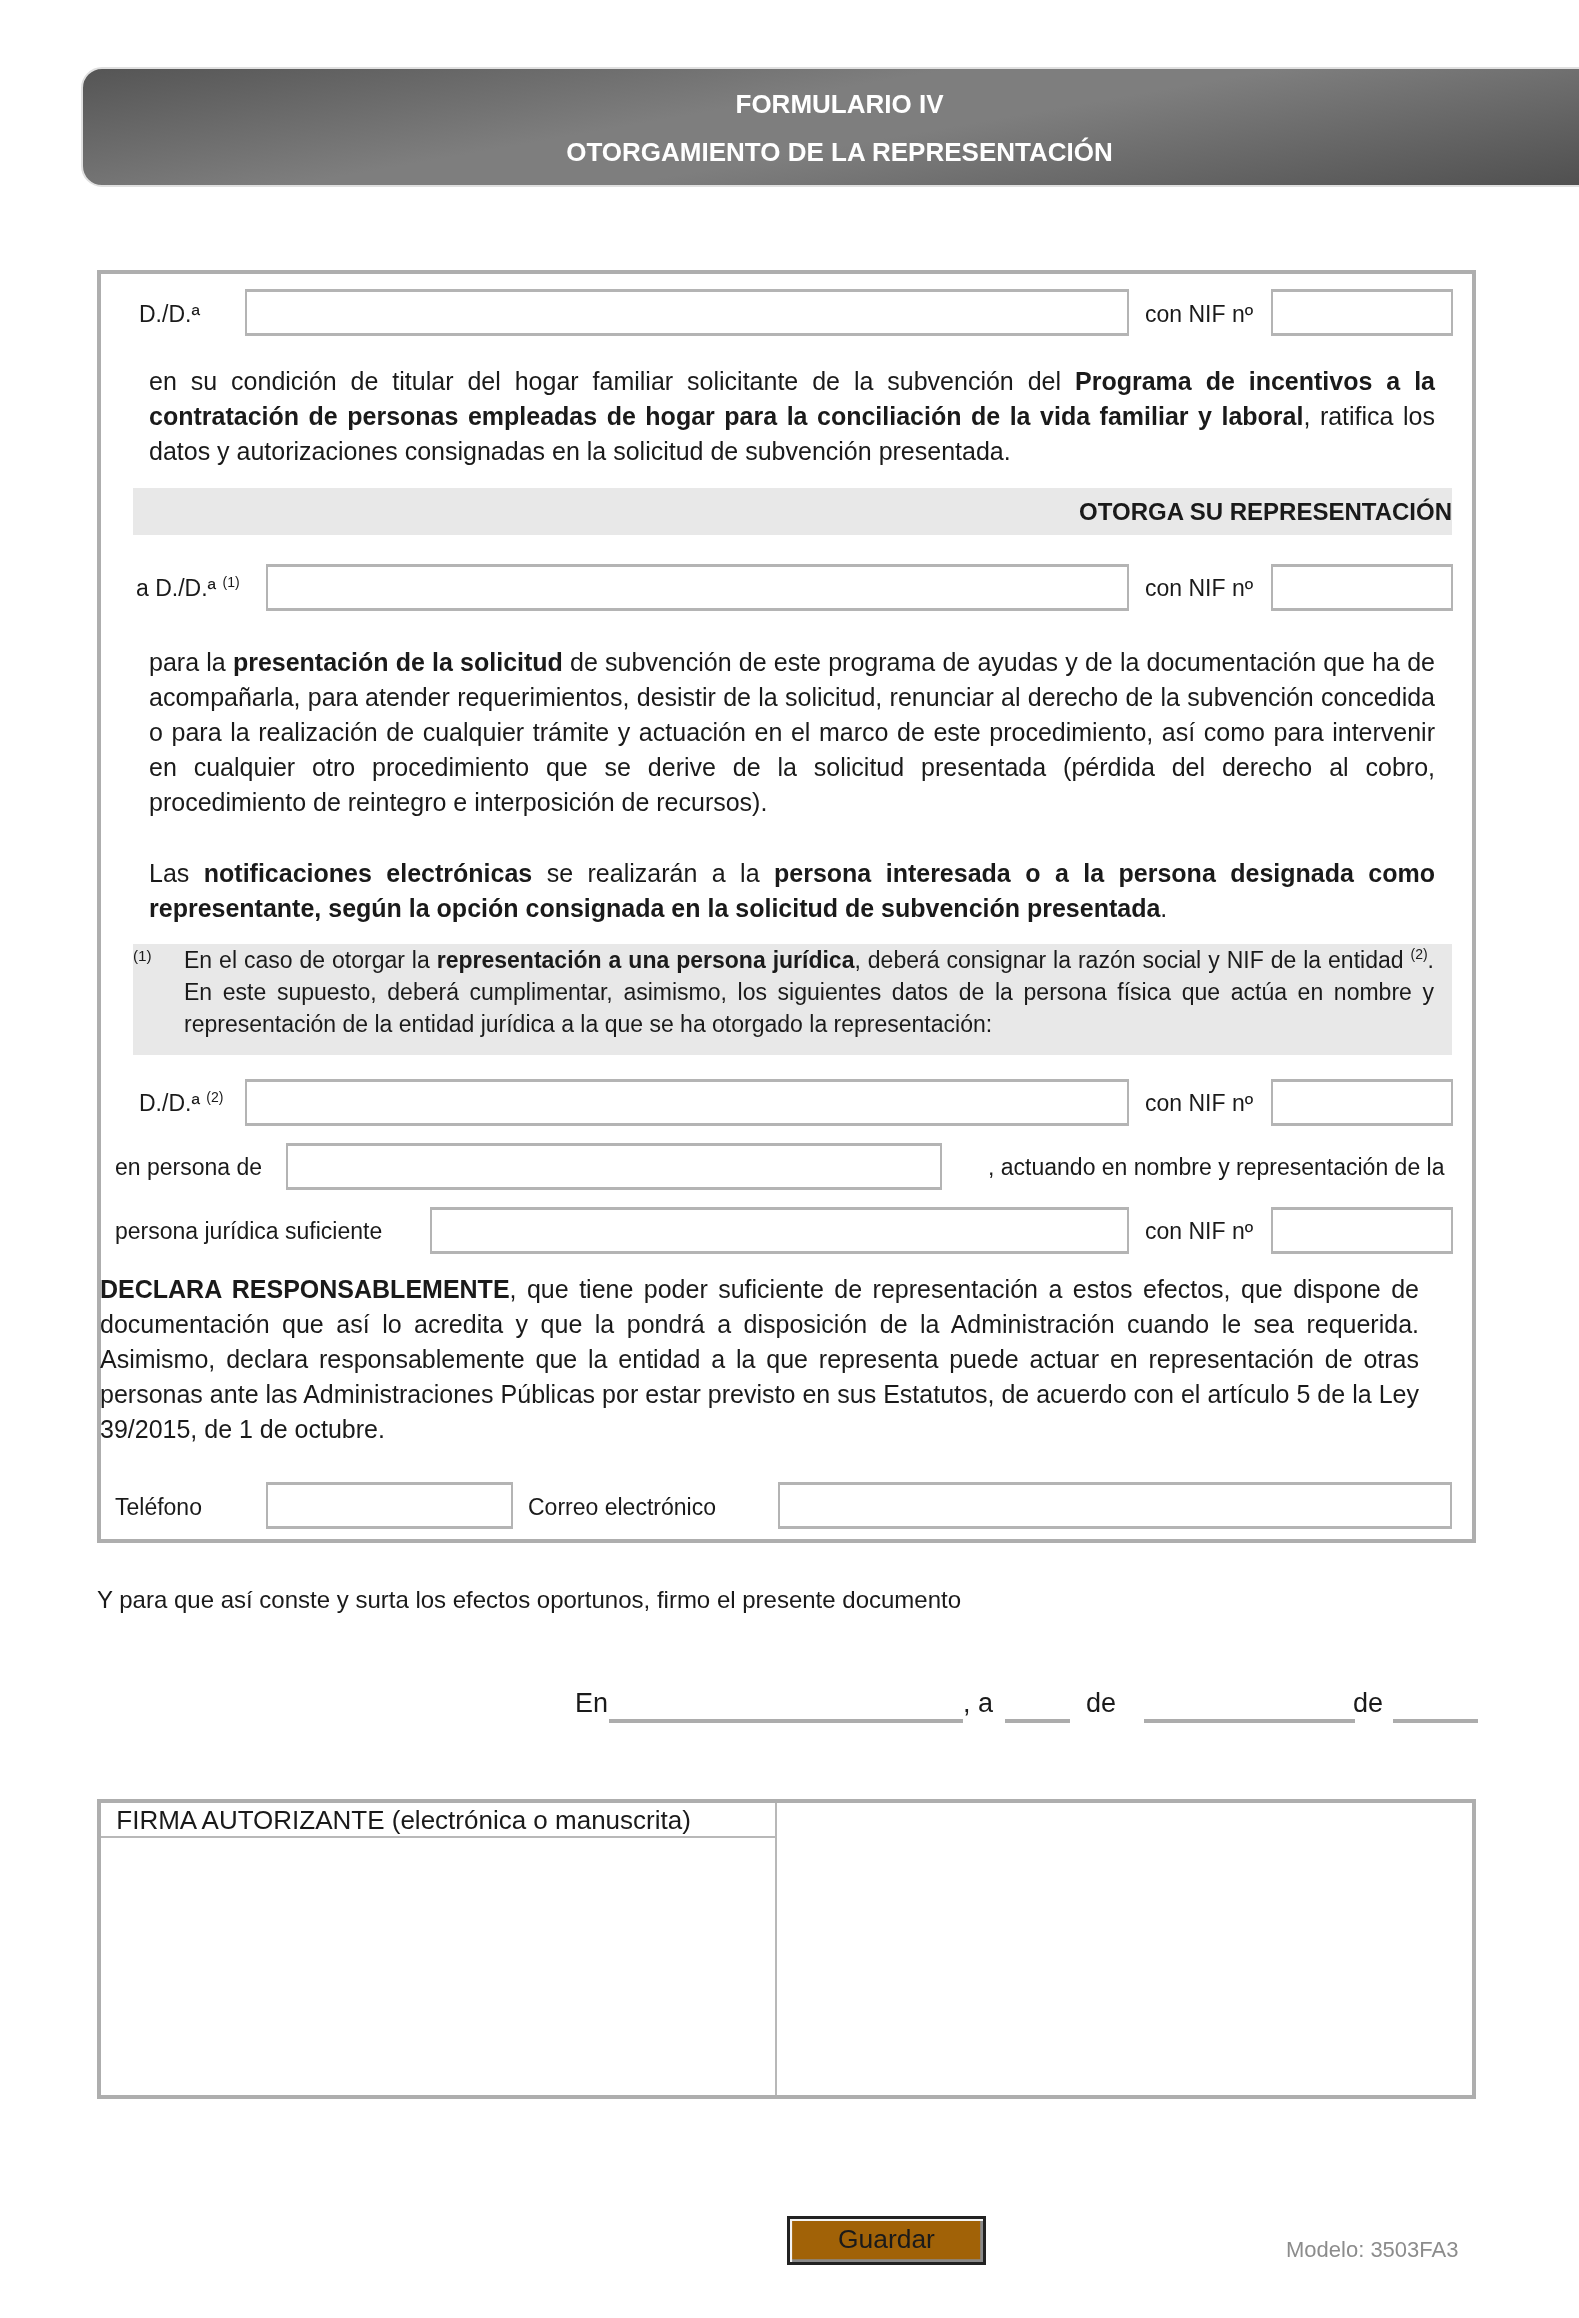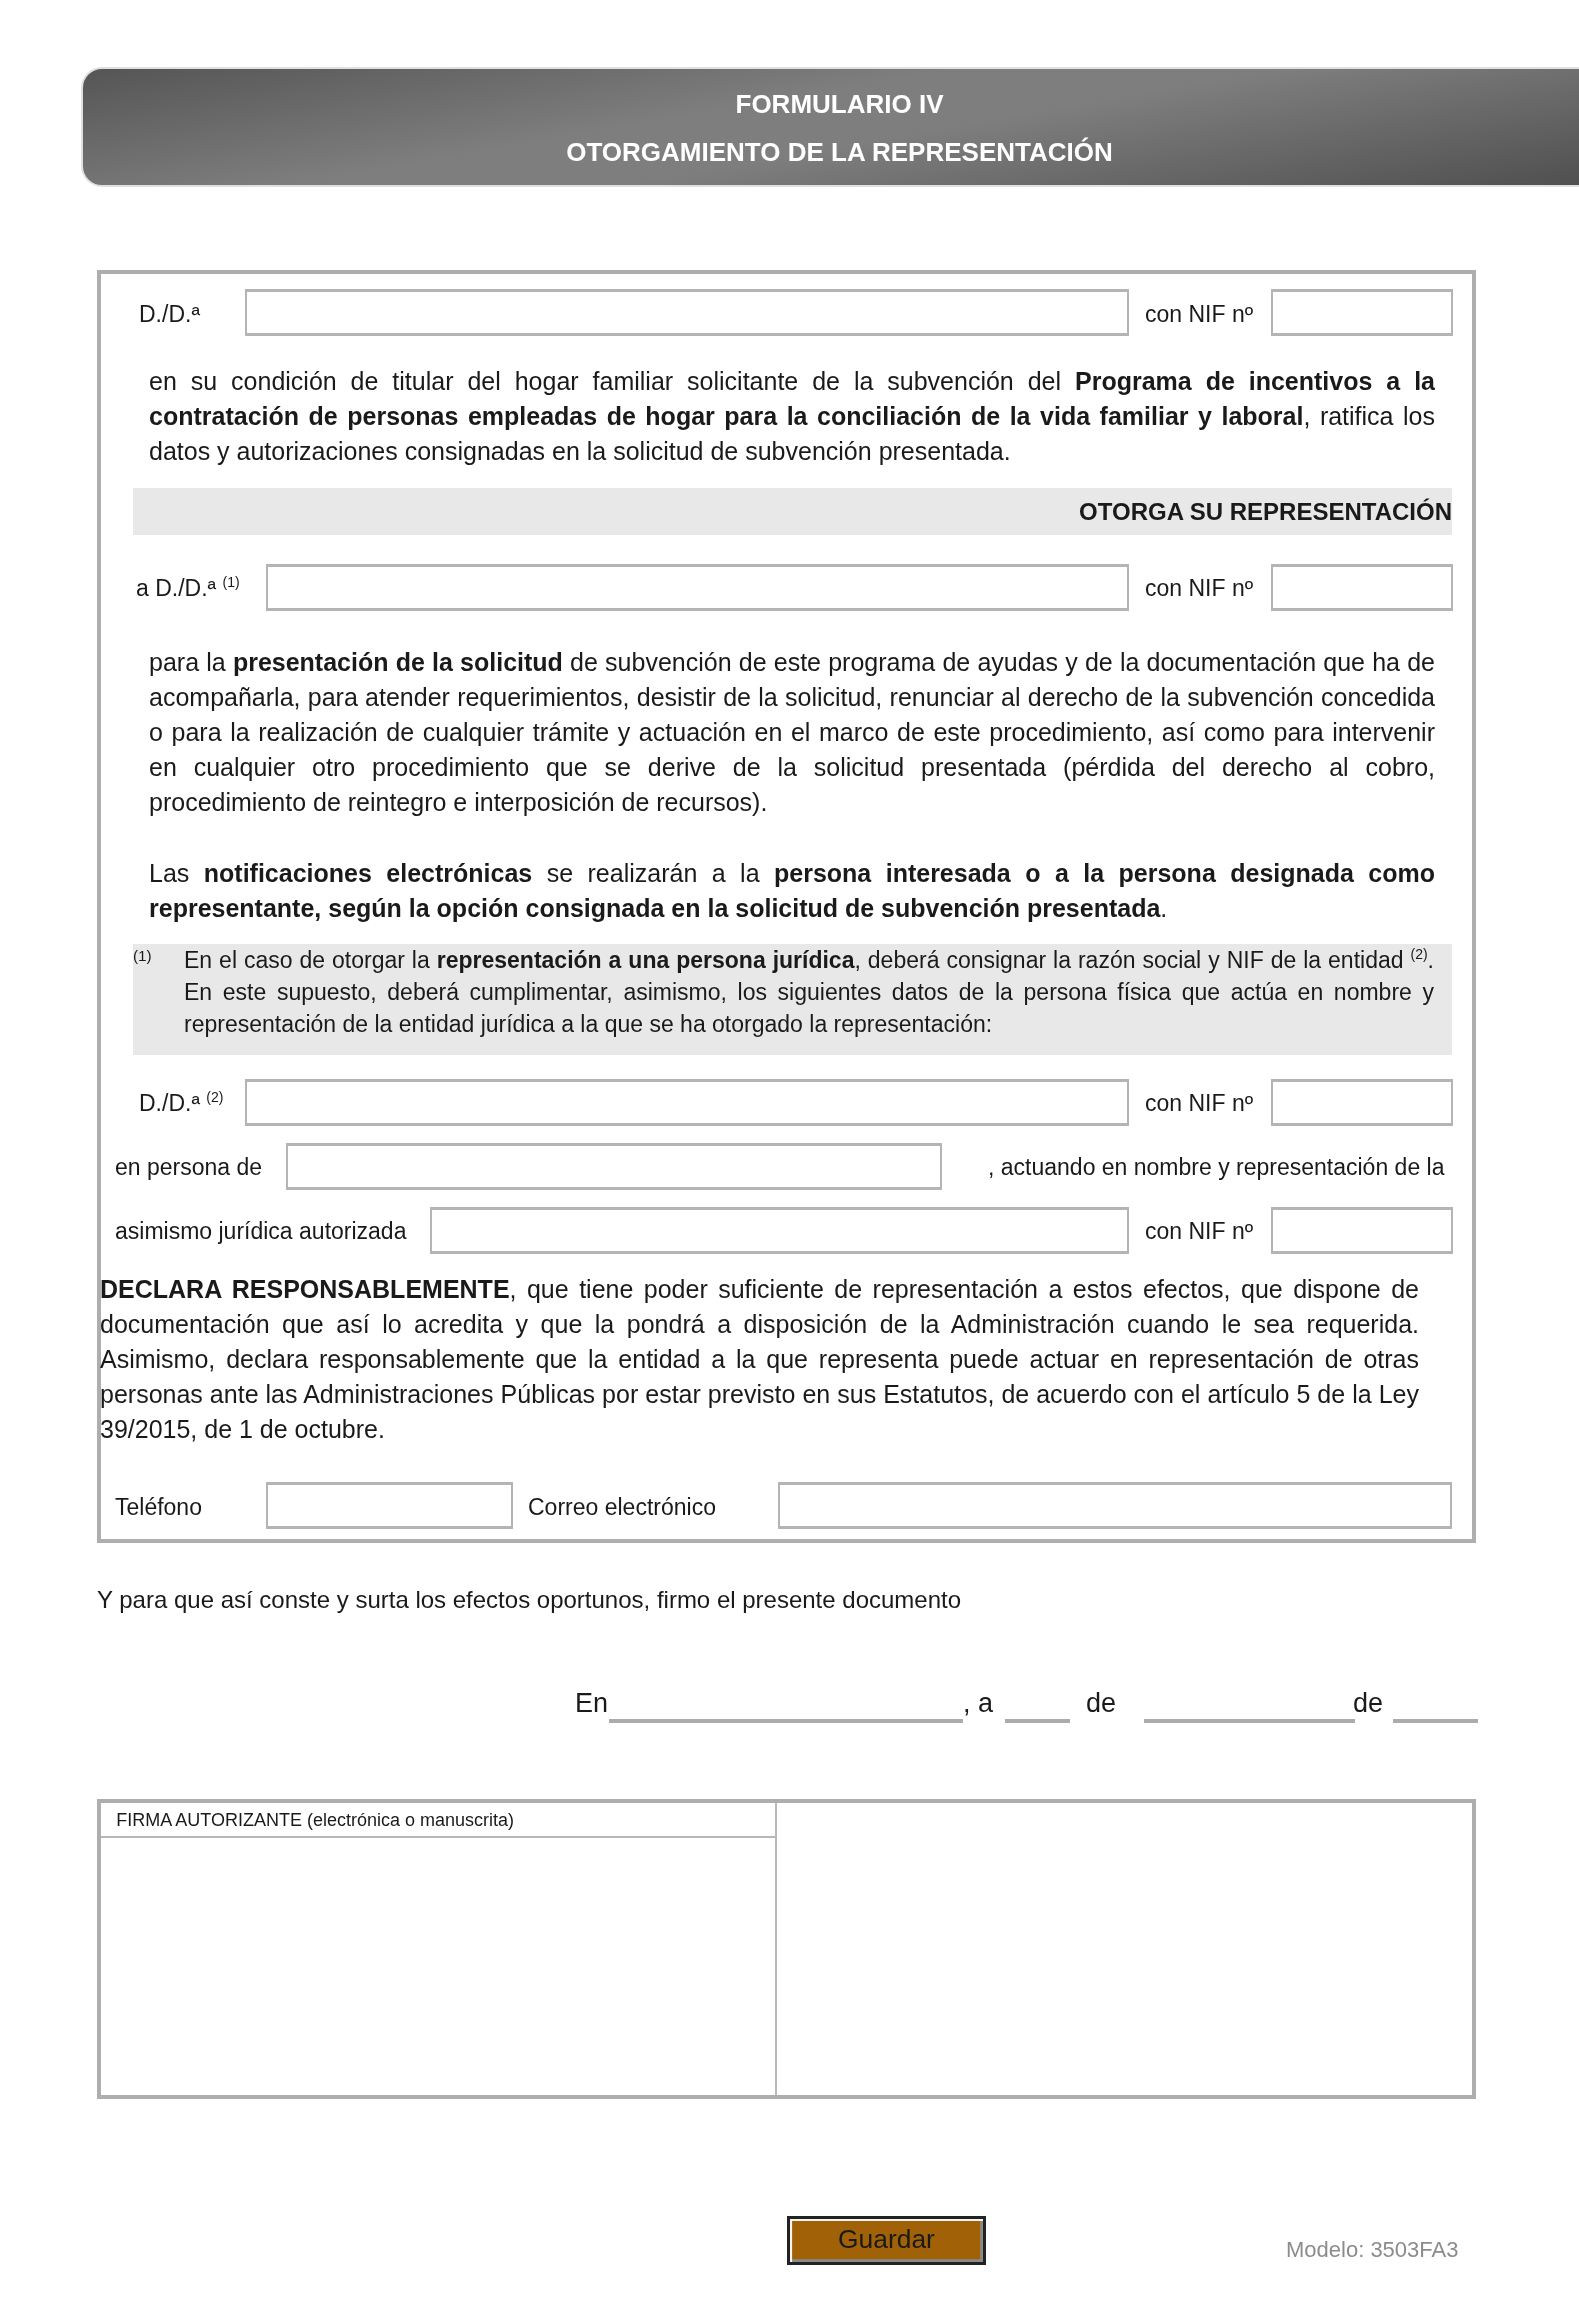--- a/index.html
+++ b/index.html
@@ -21,21 +21,21 @@
            background:#ffffff; }
   .para { font-size:25px; line-height:35px; text-align:justify; }
   .para b { font-weight:bold; }
   .band { background:#e8e8e8; }
   .sup { font-size:14px; vertical-align:super; line-height:0; }
   .ulin { height:3.5px; background:#acacac; }
   .sig { left:97px; top:1799px; width:1379px; height:300px; box-sizing:border-box;
          border:4.2px solid #aeaeae; }
   .sig .col { position:absolute; top:0; bottom:0; }
   .sig .head { position:absolute; left:0; right:0; top:0; height:35px; border-bottom:2.1px solid #b8b8b8;
-               font-size:18px; padding-left:15.3px; line-height:35px; box-sizing:border-box; }
+               font-size:26px; padding-left:15.3px; line-height:35px; box-sizing:border-box; }
   .btn { left:787px; top:2216px; width:199px; height:49px; box-sizing:border-box;
          border:3.5px solid #222222; background:#a16207;
          box-shadow: inset 2.1px 2.1px 0 #f4f4f4, inset -2.8px -2.8px 0 #8a8a8a;
          font-size:26.4px; text-align:center; line-height:40px; color:#1a1a1a; cursor:pointer; }
   .modelo { left:1286px; top:2237px; font-size:22px; color:#8c8c8c; }
 </style>
 </head>
 <body>
 
 <div class="abs header">
@@ -80,21 +80,21 @@
 
 <span class="abs lbl" style="left:139px;top:1090px;"><span>D./D.ª</span> <span class="sup">(2)</span></span>
 <input class="abs input" style="left: 245px; top: 1079px; width: 884px; height: 47px;" value="">
 <span class="abs lbl" style="left:1145px;top:1090px;">con NIF nº</span>
 <input class="abs input" style="left: 1271px; top: 1079px; width: 182px; height: 47px;" value="">
 
 <span class="abs lbl" style="left:115px;top:1154px;">en persona de</span>
 <input class="abs input" style="left: 286px; top: 1143px; width: 656px; height: 47px;" value="">
 <span class="abs lbl" style="left:988px;top:1154px;">, actuando en nombre y representación de la</span>
 
-<span class="abs lbl" style="left:115px;top:1218px;">asimismo jurídica autorizada</span>
+<span class="abs lbl" style="left:115px;top:1218px;">persona jurídica suficiente</span>
 <input class="abs input" style="left: 430px; top: 1207px; width: 699px; height: 47px;" value="">
 <span class="abs lbl" style="left:1145px;top:1218px;">con NIF nº</span>
 <input class="abs input" style="left: 1271px; top: 1207px; width: 182px; height: 47px;" value="">
 
 <div class="abs para" style="left:100px;top:1272px;width:1319px;">
   <b>DECLARA RESPONSABLEMENTE</b><span>, que tiene poder suficiente de representación a estos efectos, que dispone de documentación que así lo acredita y que la pondrá a disposición de la Administración cuando le sea requerida. Asimismo, declara responsablemente que la entidad a la que representa puede actuar en representación de otras personas ante las Administraciones Públicas por estar previsto en sus Estatutos, de acuerdo con el artículo 5 de la Ley 39/2015, de 1 de octubre.</span>
 </div>
 
 <span class="abs lbl" style="left:115px;top:1494px;">Teléfono</span>
 <input class="abs input" style="left: 266px; top: 1482px; width: 247px; height: 47px;" value="">

